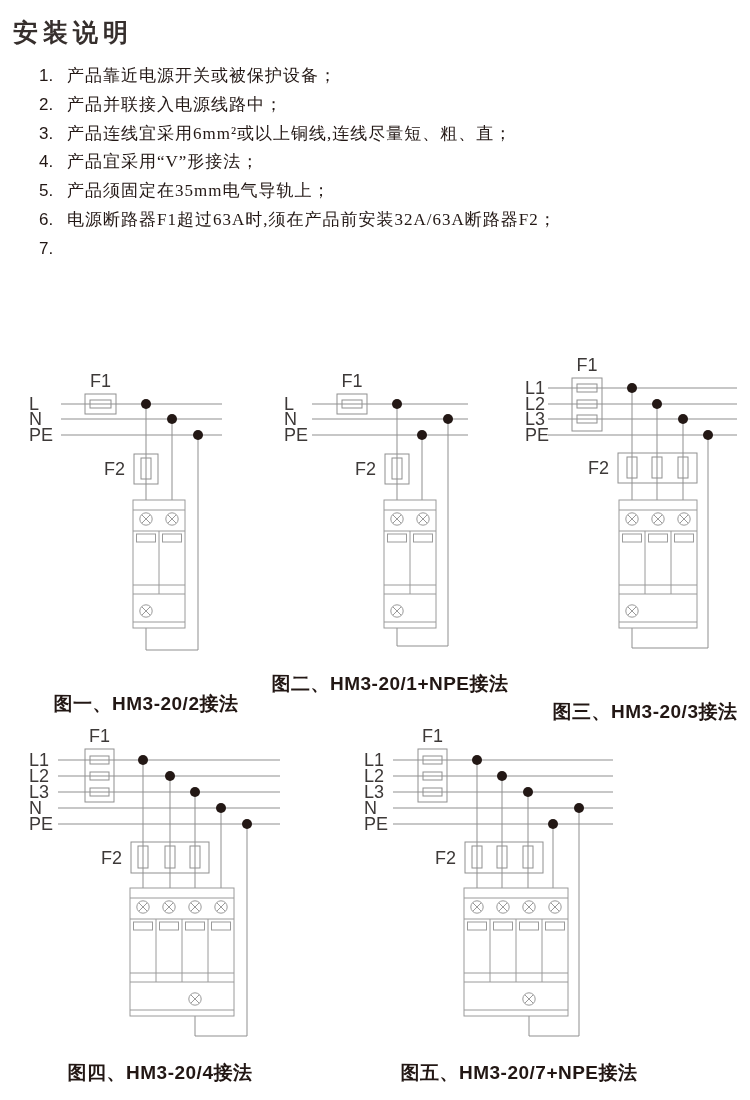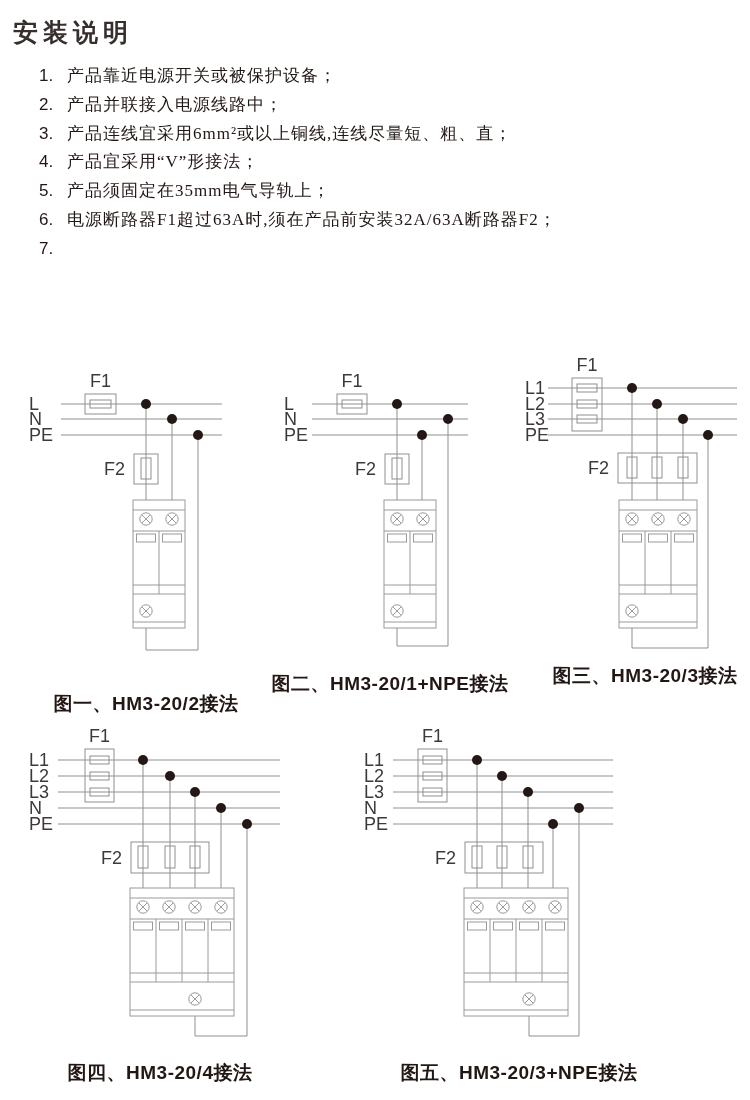--- a/index.html
+++ b/index.html
@@ -367,17 +367,17 @@
         <circle cx="502" cy="776" r="5" fill="#231815"></circle>
         <circle cx="528" cy="792" r="5" fill="#231815"></circle>
         <circle cx="553" cy="824" r="5" fill="#231815"></circle>
         <circle cx="579" cy="808" r="5" fill="#231815"></circle>
       </g>
     </svg>
 
   <div id="captions">
       <div class="caption" style="left: 146px; top: 671px; margin-top: 20px;">图一、HM3-20/2接法</div>
       <div class="caption" style="left: 390px; top: 671px;">图二、HM3-20/1+NPE接法</div>
-      <div class="caption" style="left: 645px; top: 663px;">图三、HM3-20/3接法</div>
+      <div class="caption" style="left: 645px; top: 699px;">图三、HM3-20/3接法</div>
       <div class="caption" style="left: 160px; top: 1060px;">图四、HM3-20/4接法</div>
-      <div class="caption" style="left: 519px; top: 1060px;">图五、HM3-20/3+NPE接法</div>
+      <div class="caption" style="left: 519px; top: 1060px;">图五、HM3-20/7+NPE接法</div>
     </div>
 </div>
 
 </body></html>

